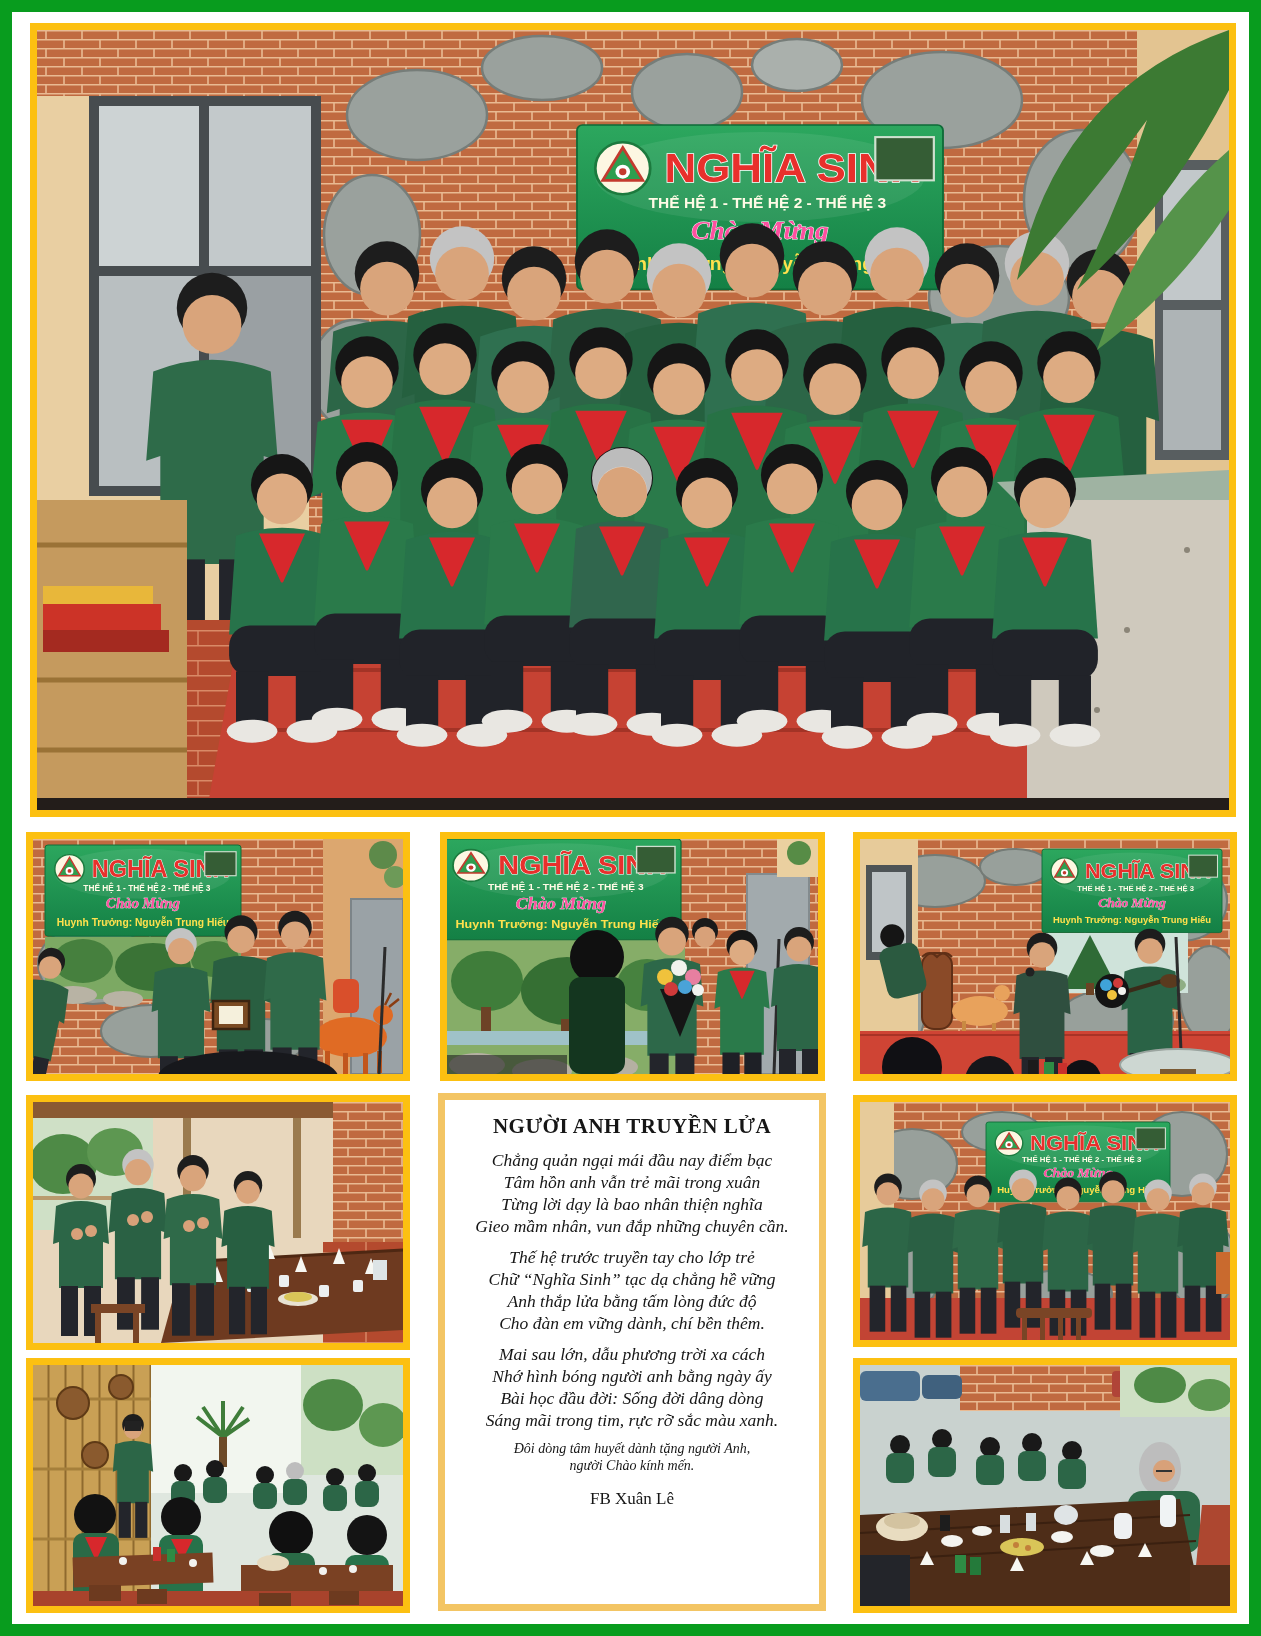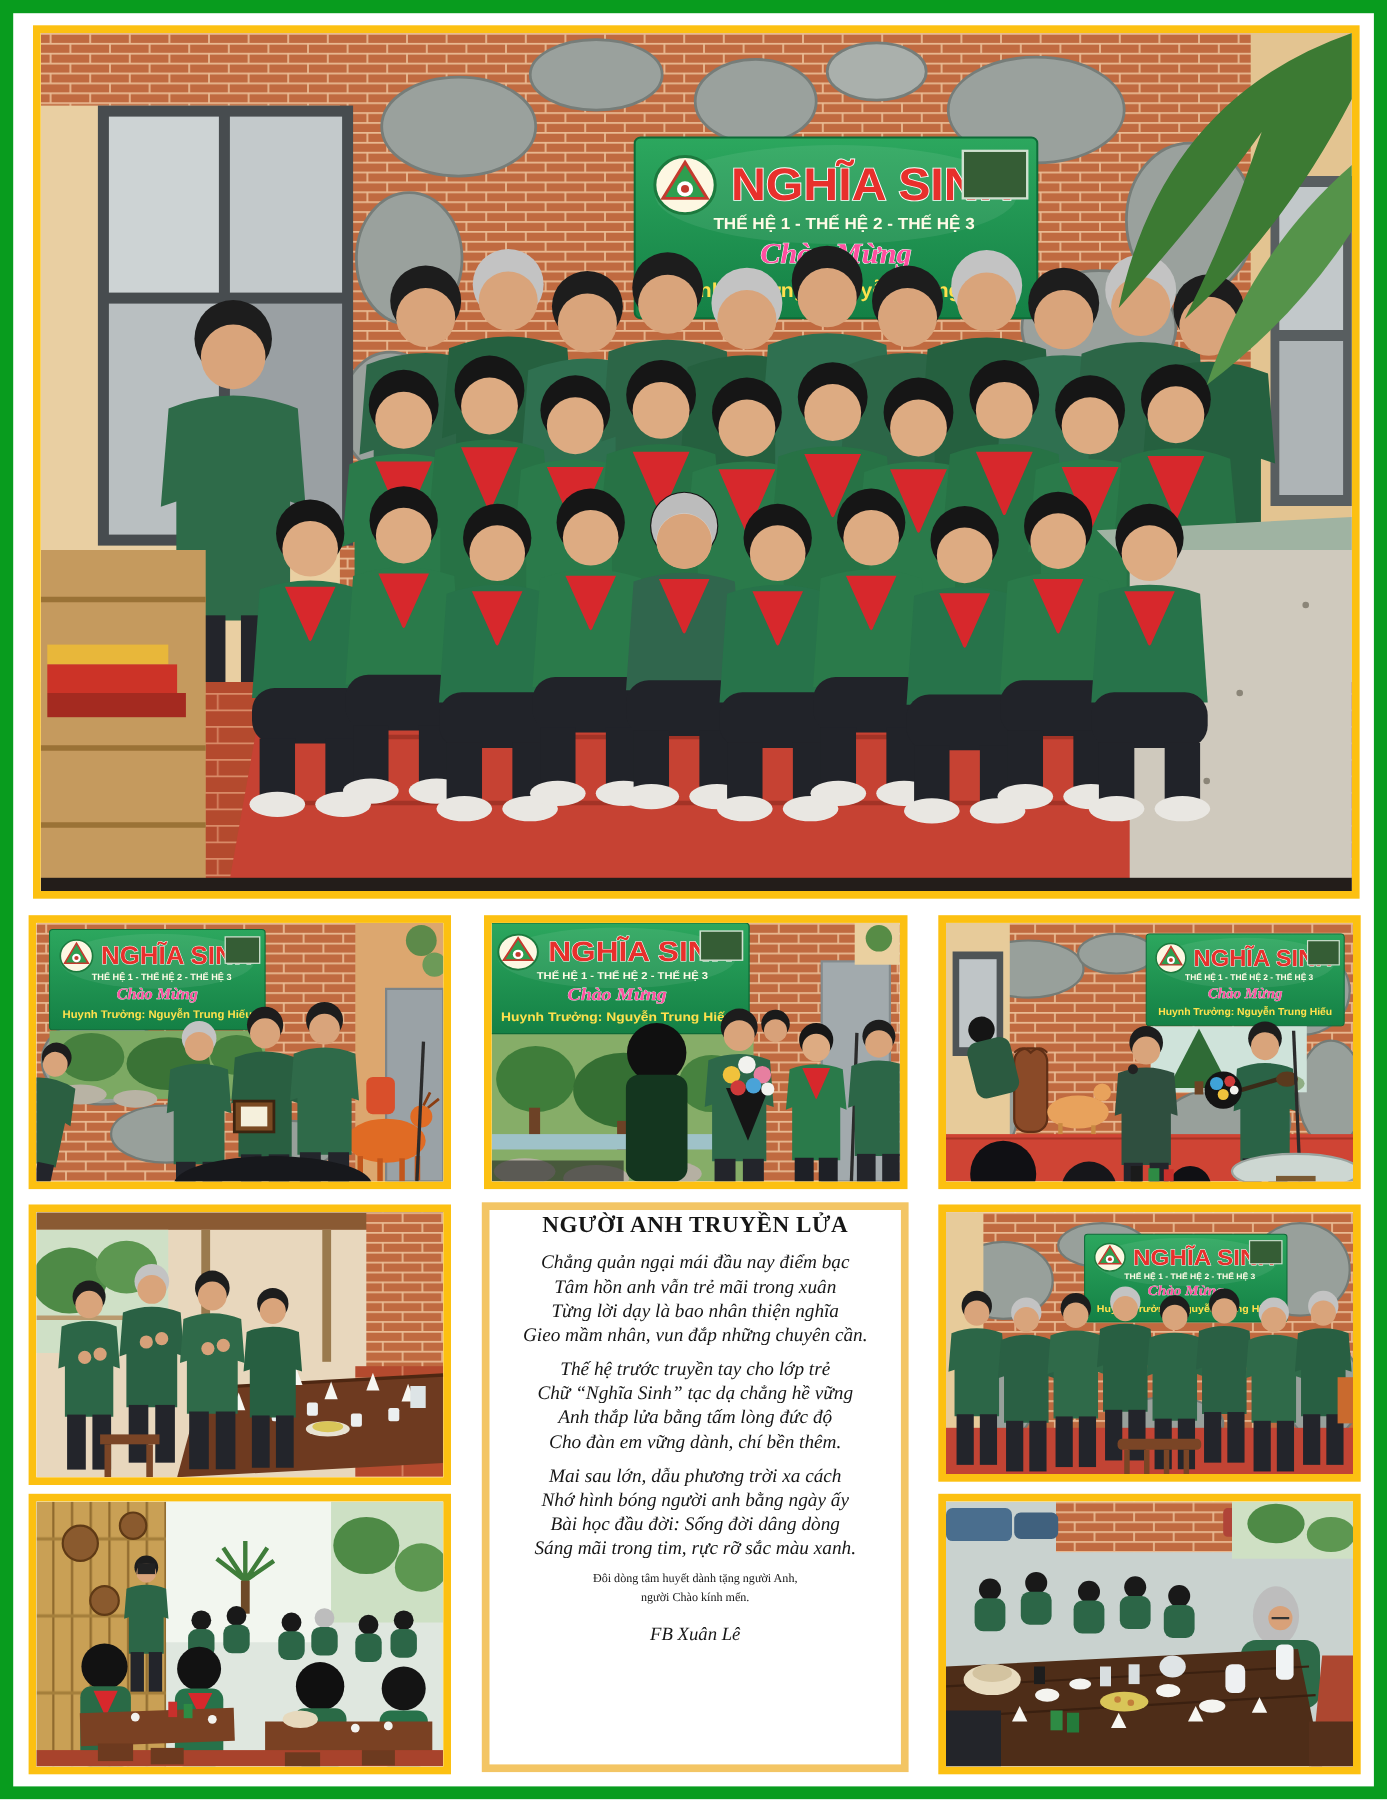--- a/index.html
+++ b/index.html
@@ -12,27 +12,27 @@
   #photo-main{left:30px;top:23px;width:1206px;height:794px;}
   #photo-award{left:26px;top:832px;width:384px;height:249px;}
   #photo-flowers{left:440px;top:832px;width:385px;height:249px;}
   #photo-speech{left:853px;top:832px;width:384px;height:249px;}
   #photo-applause{left:26px;top:1095px;width:384px;height:255px;}
   #photo-lineup{left:853px;top:1095px;width:384px;height:252px;}
   #photo-dining{left:26px;top:1358px;width:384px;height:255px;}
   #photo-lunch{left:853px;top:1358px;width:384px;height:255px;}
   #poem-card{position:absolute;left:438px;top:1093px;width:388px;height:518px;
         border:7px solid #f3c564;box-sizing:border-box;background:#fff;text-align:center;
-        color:#161616;}
+        padding-top:13px;color:#161616;}
   #poem-card h1{margin:0 0 10px 0;font-size:21px;font-weight:bold;letter-spacing:.5px;line-height:26px;}
   .stanza{margin:0 0 9px 0;}
   .pline{font-style:italic;font-size:17.5px;line-height:22px;white-space:nowrap;}
   .dedication{margin-top:2px;}
-  .dline{font-size:11px;line-height:17px;}
-  .signature{margin-top:14px;font-size:17px;line-height:22px;font-style:italic;}
+  .dline{font-style:italic;font-size:14px;line-height:17px;}
+  .signature{margin-top:14px;font-size:17px;line-height:22px;}
 </style>
 </head>
 <body>
 
 <div class="page">
   <div class="green-frame"></div>
 
   <svg width="0" height="0" style="position:absolute">
     <defs>
       <linearGradient id="bgrad" x1="0" y1="0" x2="0" y2="1">

